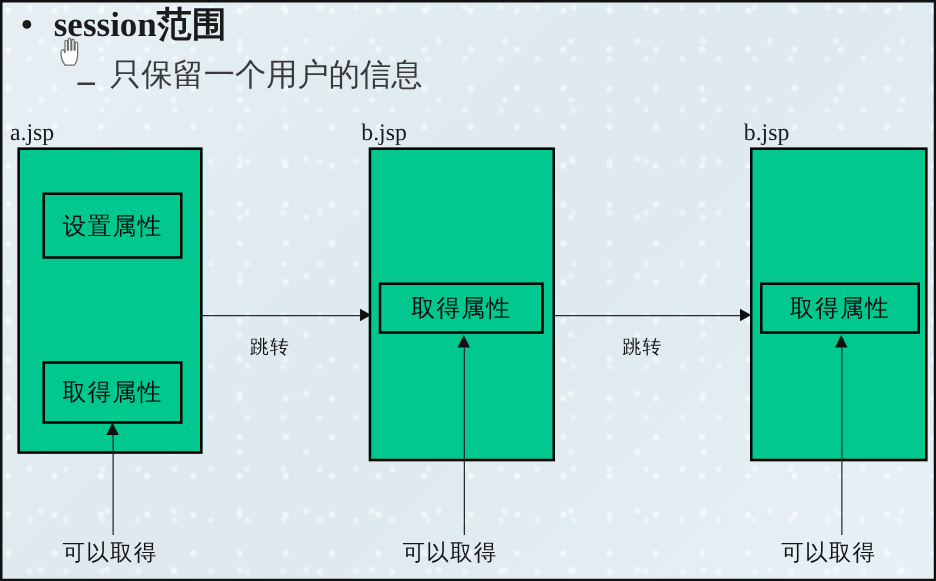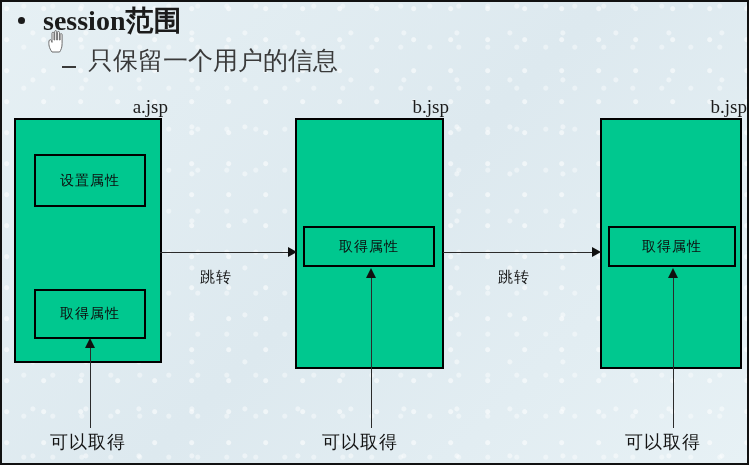--- a/index.html
+++ b/index.html
@@ -79,38 +79,38 @@
     left: 46px; top: 28px;
     width: 22px; height: 26px;
   }
 
   
   .page-label {
     position: absolute;
     font-size: 19px;
     color: #1b1b1b;
     white-space: nowrap;
-    text-align: right;
+    text-align: left;
   }
   .page-box {
     position: absolute;
     background: #00c88f;
     border: 2px solid #000000;
     box-sizing: border-box;
   }
   .inner-box {
     position: absolute;
     background: #00c88f;
     border: 2px solid #000000;
     box-sizing: border-box;
     display: flex;
     align-items: center;
     justify-content: center;
     font-family: "DejaVu Sans", sans-serif;
-    font-size: 14px;
+    font-size: 19px;
     color: #0d0d0d;
     letter-spacing: 1px;
     white-space: nowrap;
   }
   .h-arrow-line {
     position: absolute;
     height: 0;
     border-top: 1.5px solid #2b2b2b;
   }
   .h-arrow-head {

